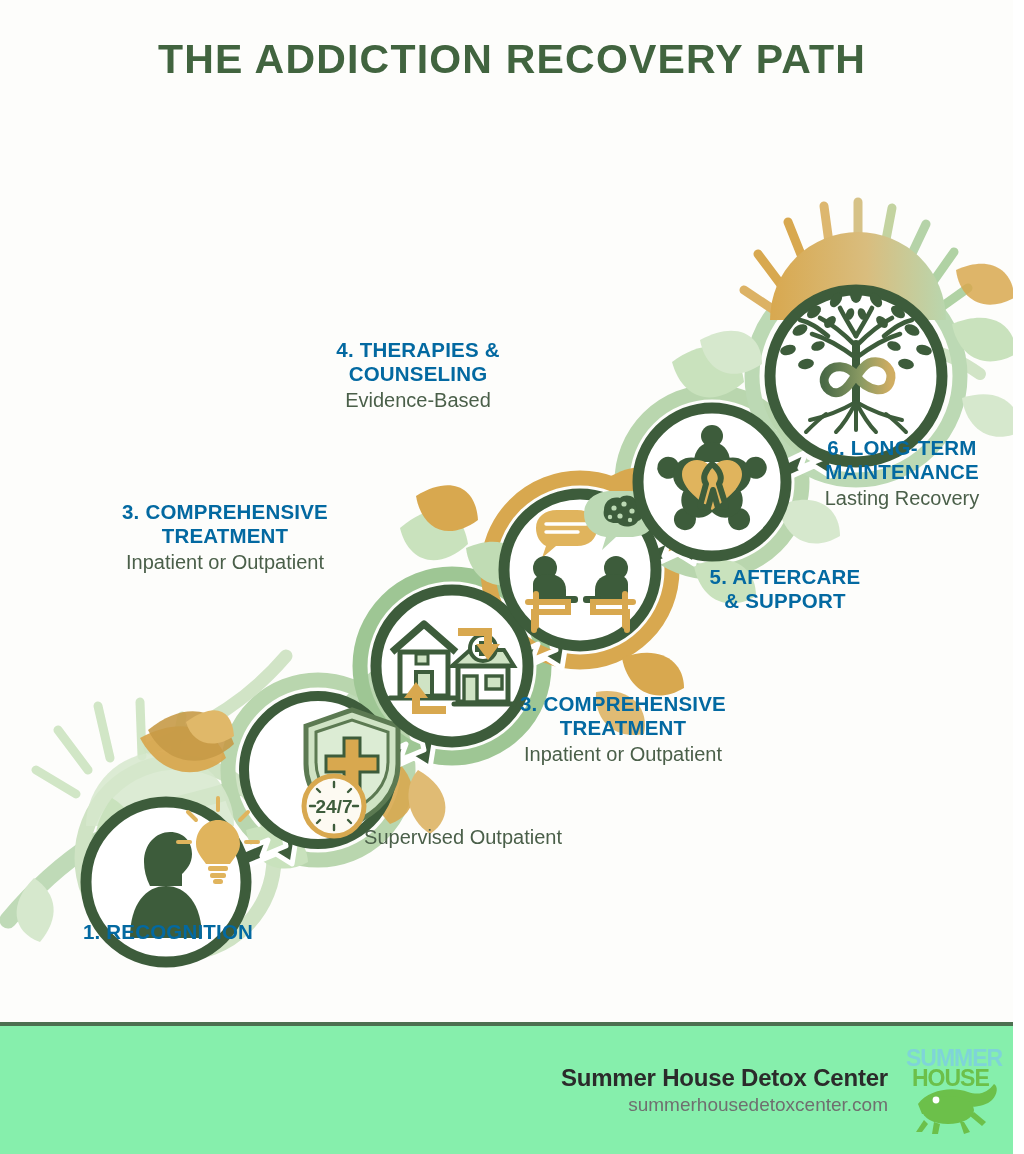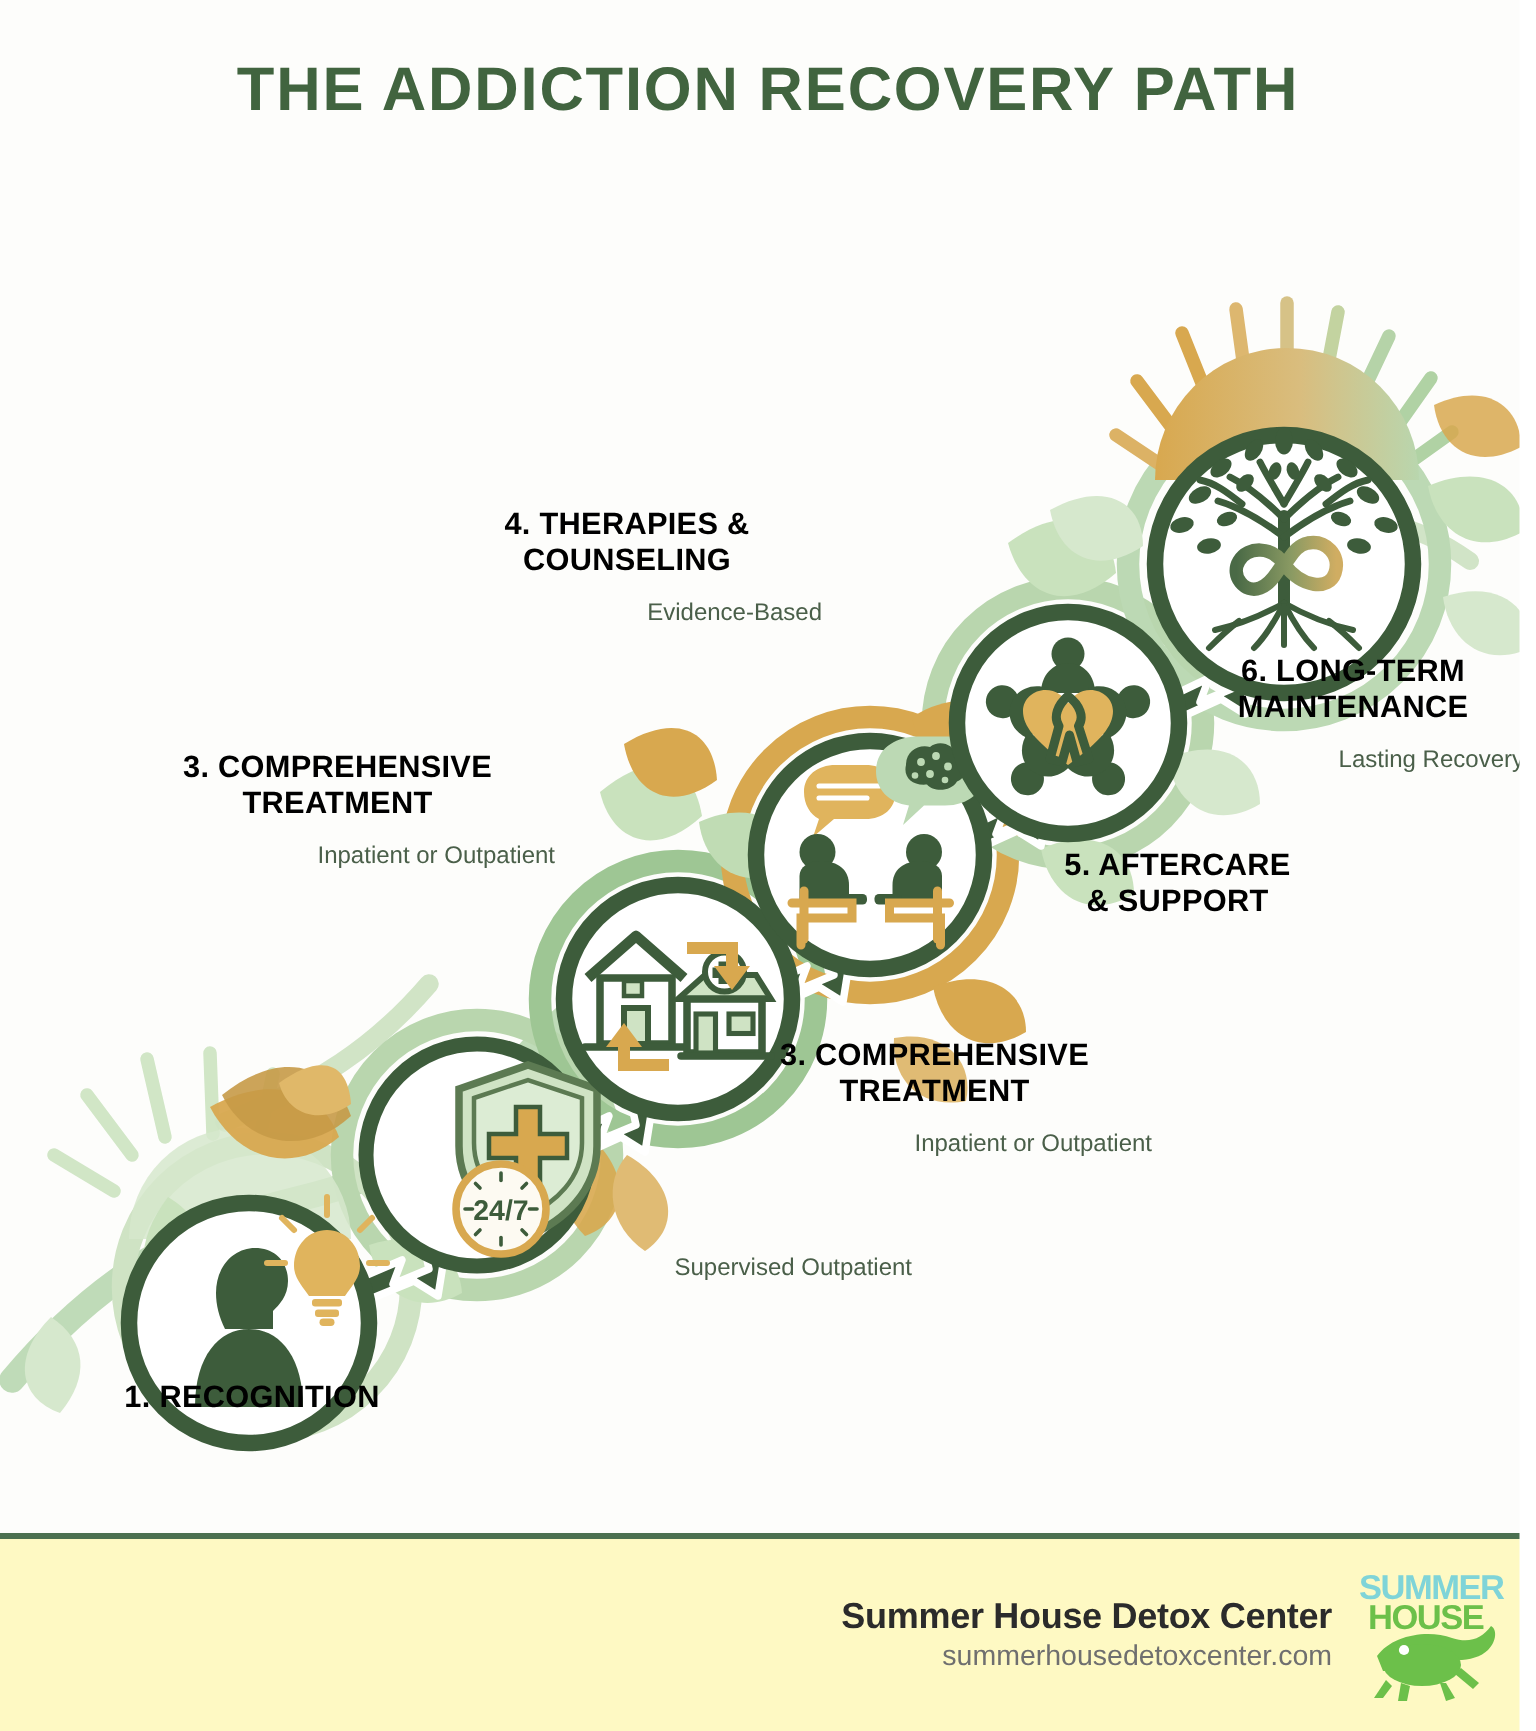--- a/index.html
+++ b/index.html
@@ -46,30 +46,29 @@
 
   
   .step-label {
     position: absolute;
     text-align: center;
     line-height: 1.16;
   }
   .step-title {
     font-size: 20.5px;
     font-weight: bold;
-    color: #000000;
+    color: #0369a1;
     letter-spacing: 0.2px;
     white-space: pre-line;
   }
   .step-sub {
-    font-size: 16px;
+    font-size: 20px;
     font-weight: normal;
     color: #4a5f49;
-    margin-top: 14px;
-    text-align: right;
+    margin-top: 3px;
   }
 
   #label-1 { left: 28px;  top: 920px; width: 280px; }
   #label-2 { left: 318px; top: 823px; width: 290px; }
   #label-3a{ left: 80px;  top: 500px; width: 290px; }
   #label-4 { left: 288px; top: 338px; width: 260px; }
   #label-3b{ left: 478px; top: 692px; width: 290px; }
   #label-5 { left: 650px; top: 565px; width: 270px; }
   #label-6 { left: 788px; top: 436px; width: 228px; }
 
@@ -81,21 +80,21 @@
     width: 1024px;
     height: 4px;
     background: #4c7050;
   }
   #footer {
     position: absolute;
     left: 0;
     top: 1026px;
     width: 1024px;
     height: 128px;
-    background: #fef9c3;
+    background: #86efac;
     display: flex;
     align-items: center;
     justify-content: flex-end;
     padding-right: 18px;
     box-sizing: border-box;
   }
   #footer-text { text-align: right; margin-right: 14px; }
   #brand-name {
     font-size: 24px;
     font-weight: bold;

